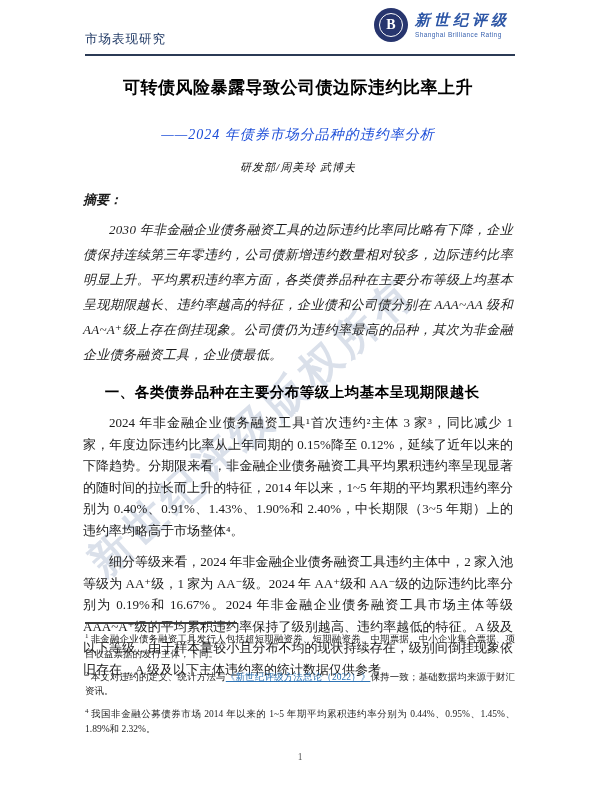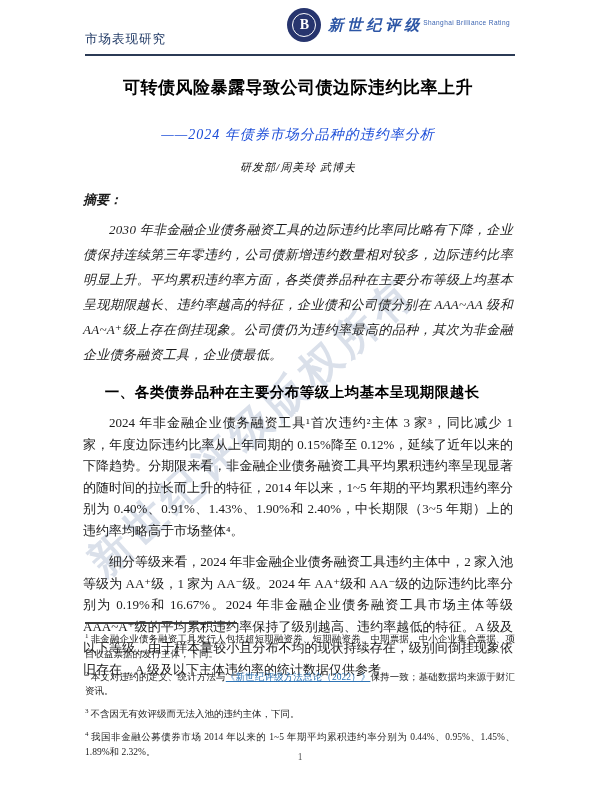--- a/index.html
+++ b/index.html
@@ -75,21 +75,21 @@
     border-radius: 50%;
     border: 1.5px solid #ffffff;
     display: flex;
     align-items: center;
     justify-content: center;
     color: #ffffff;
     font-size: 14px;
     font-weight: bold;
     font-family: "Liberation Serif", serif;
   }
-  .brand-text { display: flex; flex-direction: row; line-height: 1.1; }
+  .brand-text { display: flex; flex-direction: column; line-height: 1.1; }
   .brand-cn {
     font-size: 15px;
     font-weight: bold;
     font-style: italic;
     color: #2c55a5;
     letter-spacing: 4px;
     white-space: nowrap;
   }
   .brand-en {
     font-size: 6.5px;
@@ -241,23 +241,20 @@
     <div class="footnote-sep"></div>
 
     <div class="footnote">
       <span class="fn-marker">1</span><span>非金融企业债务融资工具发行人包括超短期融资券、短期融资券、中期票据、中小企业集合票据、项目收益票据的发行主体，下同。</span>
     </div>
 
     <div class="footnote">
       <span class="fn-marker">2</span><span>本文对违约的定义、统计方法与</span><span class="fn-link">《新世纪评级方法总论（2022）》</span><span>保持一致；基础数据均来源于财汇资讯。</span>
     </div>
 
-    <div class="footnote">
-      <span class="fn-marker">3</span><span>不含因无有效评级而无法入池的违约主体，下同。</span>
-    </div>
 
     <div class="footnote">
       <span class="fn-marker">4</span><span>我国非金融公募债券市场 2014 年以来的 1~5 年期平均累积违约率分别为 0.44%、0.95%、1.45%、1.89%和 2.32%。</span>
     </div>
   </div>
 
   <div class="page-number">1</div>
 
 </div>
 

